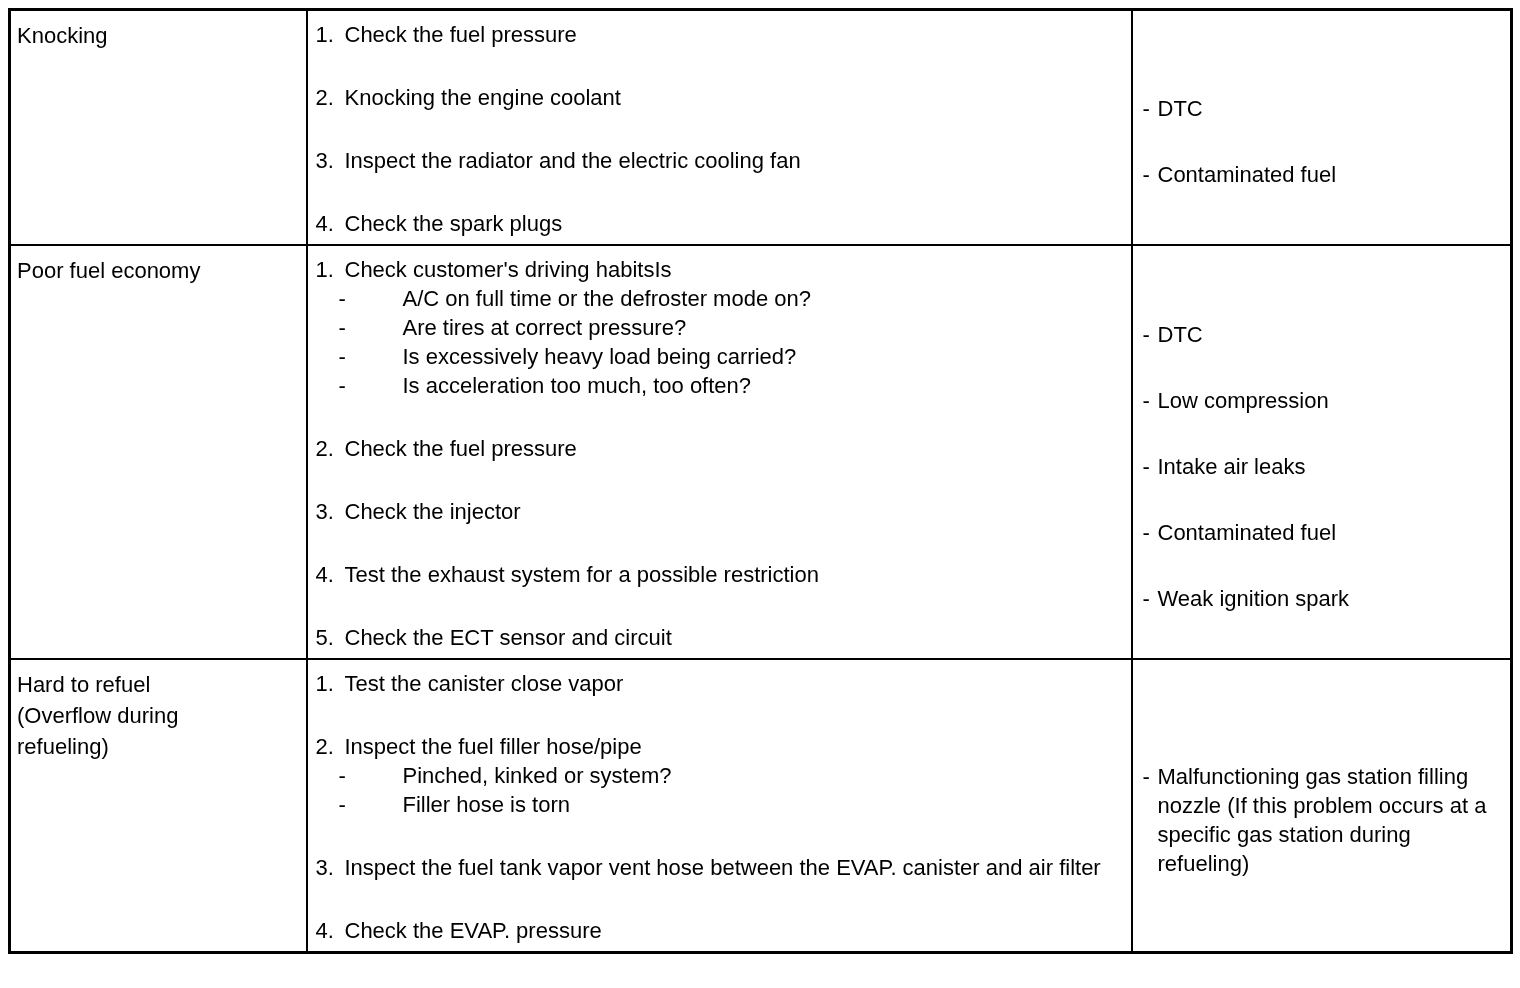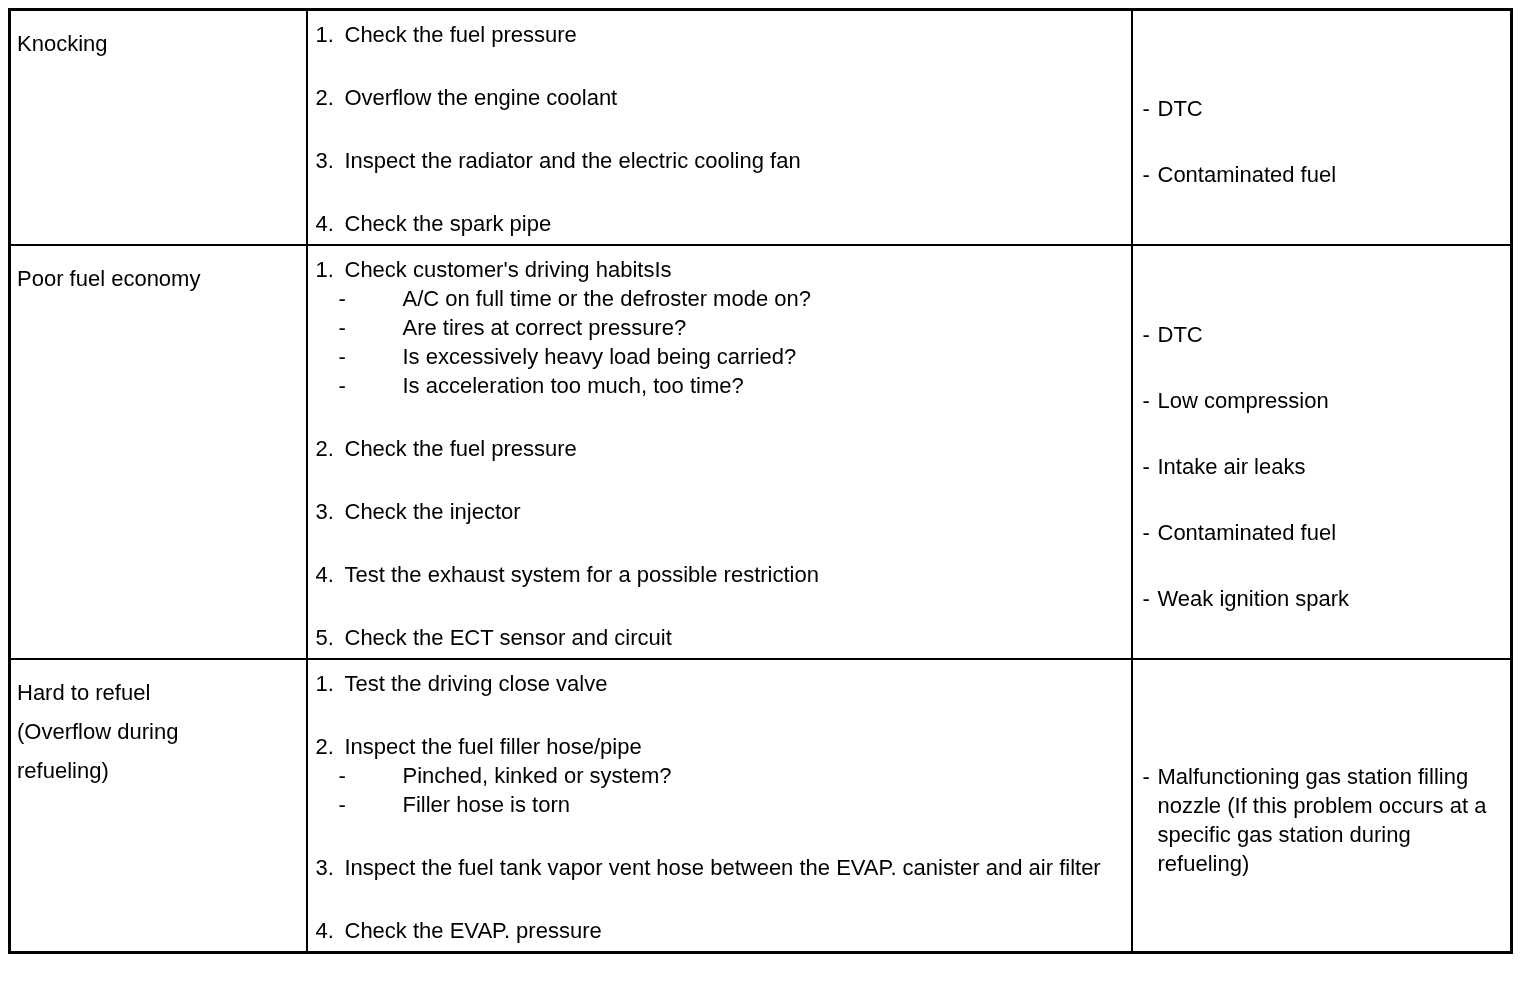--- a/index.html
+++ b/index.html
@@ -27,21 +27,21 @@
   tr.row-1 { height: 230px; }
   tr.row-2 { height: 307px; }
   tr.row-3 { height: 269px; }
   td {
     border: 2px solid #000000;
     vertical-align: top;
     padding: 9px 6px 6px 8px;
     overflow: hidden;
   }
   td.symptom-cell { padding-left: 6px; }
-  .symptom-line { line-height: 31px; margin-top: 8px; }
+  .symptom-line { line-height: 31px; }
   
   .step { display: flex; }
   .step + .step { margin-top: 34px; }
   .step-num { flex: none; width: 29px; }
   .step-body { flex: 1; min-width: 0; }
   .sub { display: flex; margin-left: -6px; }
   .sub .dash { flex: none; width: 16px; }
   .sub-text { flex: 1; min-width: 0; margin-left: 48px; }
   
   td.causes-cell {
@@ -72,33 +72,33 @@
       <td class="steps-cell">
         <div class="step">
           <span class="step-num">1.</span>
           <div class="step-body">
                 <div class="step-text">Check the fuel pressure</div>
               </div>
         </div>
         <div class="step">
           <span class="step-num">2.</span>
           <div class="step-body">
-                <div class="step-text">Overflow the engine coolant</div>
+                <div class="step-text">Knocking the engine coolant</div>
               </div>
         </div>
         <div class="step">
           <span class="step-num">3.</span>
           <div class="step-body">
                 <div class="step-text">Inspect the radiator and the electric cooling fan</div>
               </div>
         </div>
         <div class="step">
           <span class="step-num">4.</span>
           <div class="step-body">
-                <div class="step-text">Check the spark pipe</div>
+                <div class="step-text">Check the spark plugs</div>
               </div>
         </div>
       </td>
       <td class="causes-cell">
         <div class="cause">
           <span class="dash">-</span>
           <div class="cause-text">DTC</div>
         </div>
         <div class="cause">
           <span class="dash">-</span>
@@ -123,21 +123,21 @@
             <div class="sub">
               <span class="dash">-</span>
               <div class="sub-text">Are tires at correct pressure?</div>
             </div>
             <div class="sub">
               <span class="dash">-</span>
               <div class="sub-text">Is excessively heavy load being carried?</div>
             </div>
             <div class="sub">
               <span class="dash">-</span>
-              <div class="sub-text">Is acceleration too much, too time?</div>
+              <div class="sub-text">Is acceleration too much, too often?</div>
             </div>
           </div>
         </div>
         <div class="step">
           <span class="step-num">2.</span>
           <div class="step-body">
                 <div class="step-text">Check the fuel pressure</div>
               </div>
         </div>
         <div class="step">
@@ -186,21 +186,21 @@
     <tr class="row-3">
       <td class="symptom-cell">
         <div class="symptom-line">Hard to refuel</div>
         <div class="symptom-line">(Overflow during</div>
         <div class="symptom-line">refueling)</div>
       </td>
       <td class="steps-cell">
         <div class="step">
           <span class="step-num">1.</span>
           <div class="step-body">
-                <div class="step-text">Test the driving close valve</div>
+                <div class="step-text">Test the canister close vapor</div>
               </div>
         </div>
         <div class="step">
           <span class="step-num">2.</span>
           <div class="step-body">
             <div class="step-text">Inspect the fuel filler hose/pipe</div>
             <div class="sub">
               <span class="dash">-</span>
               <div class="sub-text">Pinched, kinked or system?</div>
             </div>

